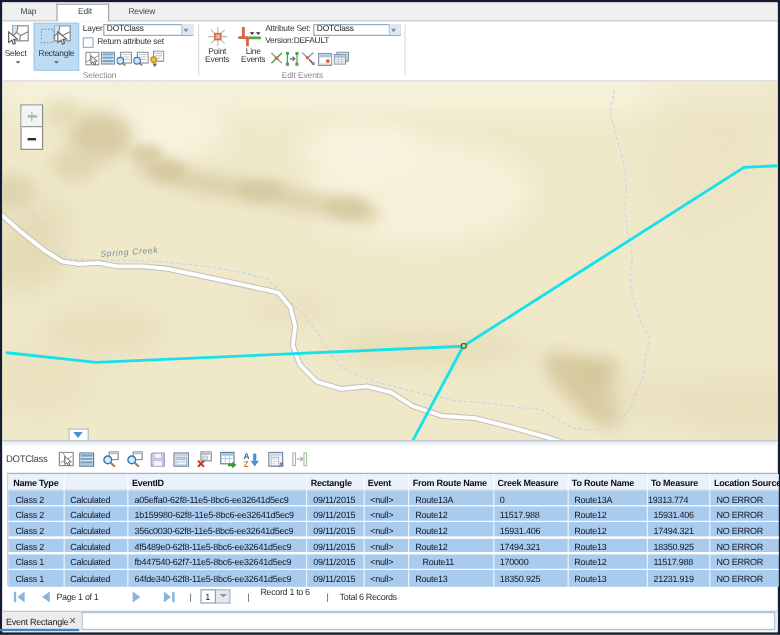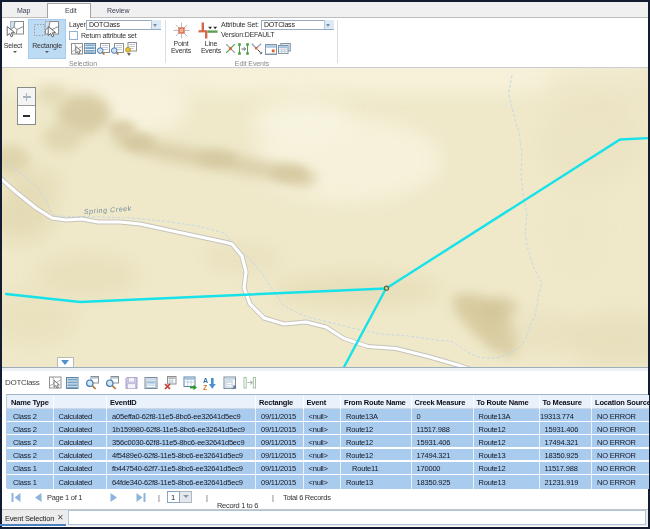--- a/index.html
+++ b/index.html
@@ -434,22 +434,22 @@
   <svg class="abs" style="left:136px;top:3.5px;" width="10" height="9" viewBox="0 0 10 9">
       <polygon points="0.5,0 6.5,4.5 0.5,9" fill="#8db4dc"></polygon>
       <rect x="7.5" y="0" width="2" height="9" fill="#8db4dc"></rect>
     </svg>
   <div class="txt" style="left:158px;top:4px;color:#555;">|</div>
   <div class="abs" style="left:167px;top:1.5px;width:13px;height:12px;background:#fff;border:1px solid #8aa4bc;box-sizing:border-box;"></div>
   <div class="txt" style="left:171px;top:3.5px;color:#222;">1</div>
   <div class="abs" style="left:180px;top:1.5px;width:12px;height:12px;background:#e3e8ee;border:1px solid #b0b8c0;border-left:none;box-sizing:border-box;"></div>
   <div class="abs" style="left:183px;top:6px;width:0;height:0;border-left:3px solid transparent;border-right:3px solid transparent;border-top:3.5px solid #8a97a5;"></div>
   <div class="txt" style="left:206px;top:4px;color:#555;">|</div>
-  <div class="txt" style="left:217px;top:12px;text-align:center;">Record 1 to 6</div>
+  <div class="txt" style="left:217px;top:0;text-align:center;">Record 1 to 6</div>
   <div class="txt" style="left:272px;top:4px;color:#555;">|</div>
   <div class="txt" style="left:283px;top:4px;">Total 6 Records</div>
 </div>
 
 <div class="abs" style="left:2px;top:509px;width:646px;height:17px;background:#ececec;border-top:1px solid #c6c6c6;box-sizing:border-box;"></div>
-<div class="txt" style="left:5px;top:513.5px;font-size:7.5px;letter-spacing:-0.2px;color:#222;">Event Selection</div>
+<div class="txt" style="left:5px;top:513.5px;font-size:7.5px;letter-spacing:-0.2px;color:#222;">Event Rectangle</div>
 <div class="txt" style="left:57px;top:513px;font-size:8px;color:#555;">✕</div>
 <div class="abs" style="left:0px;top:524px;width:66px;height:2px;background:#4a7fc1;"></div>
 <div class="abs" style="left:68px;top:510px;width:578px;height:15px;background:#fff;border:1px solid #aac5dc;box-sizing:border-box;"></div>
 
 </body></html>

